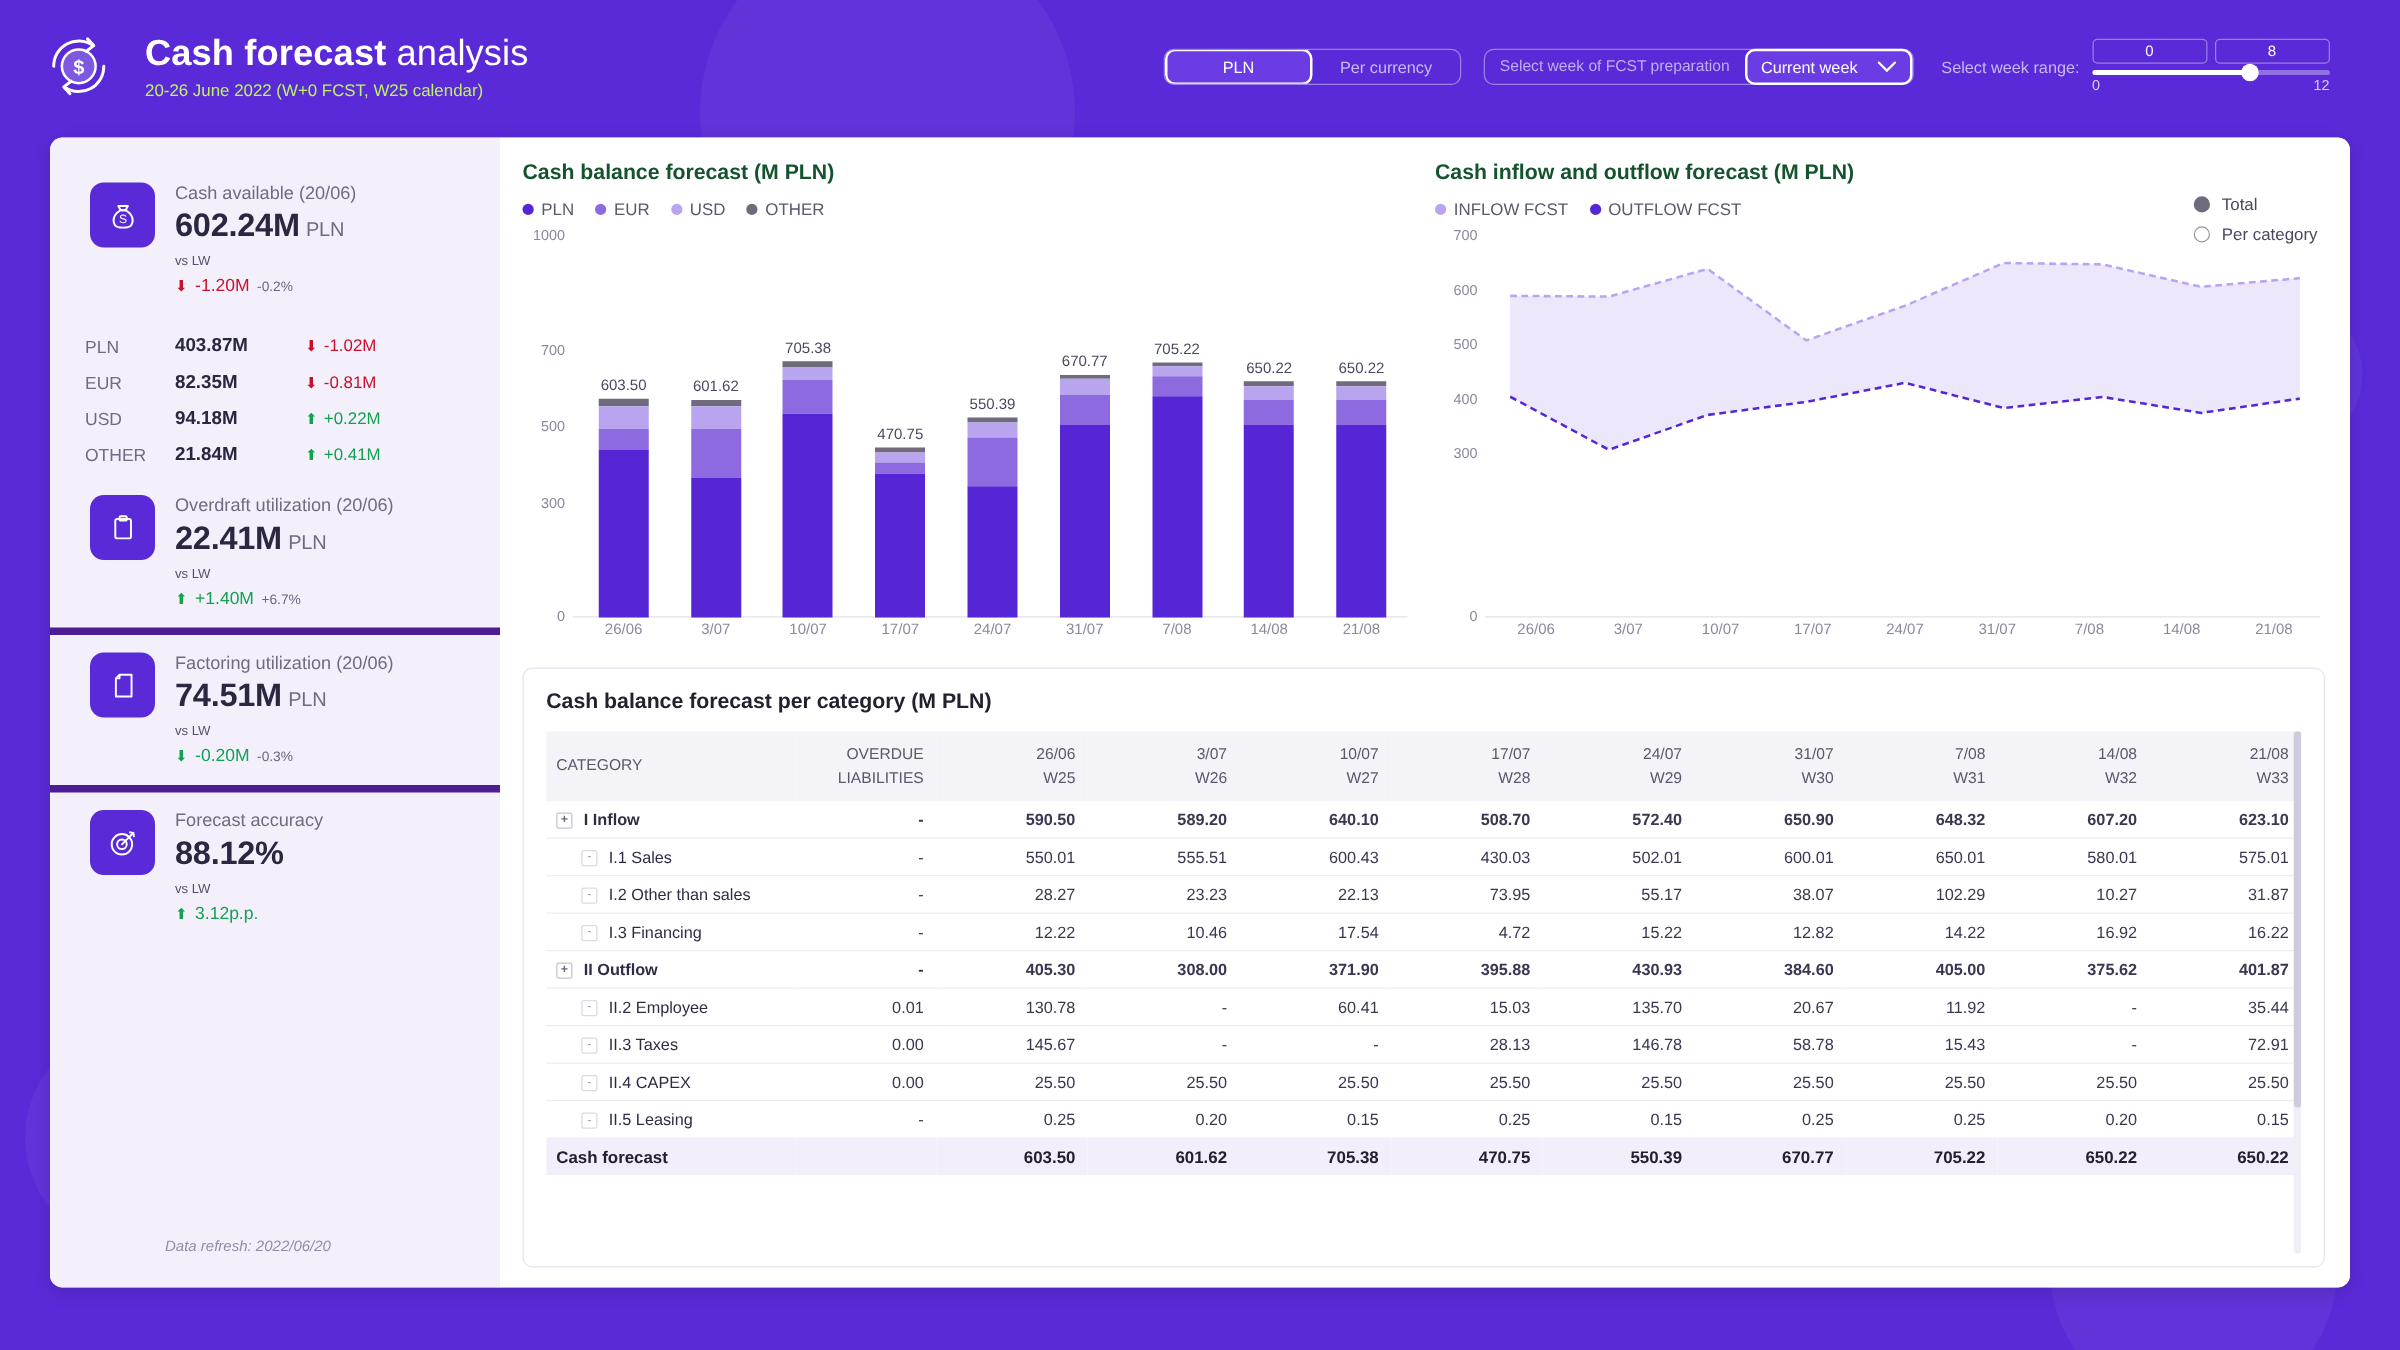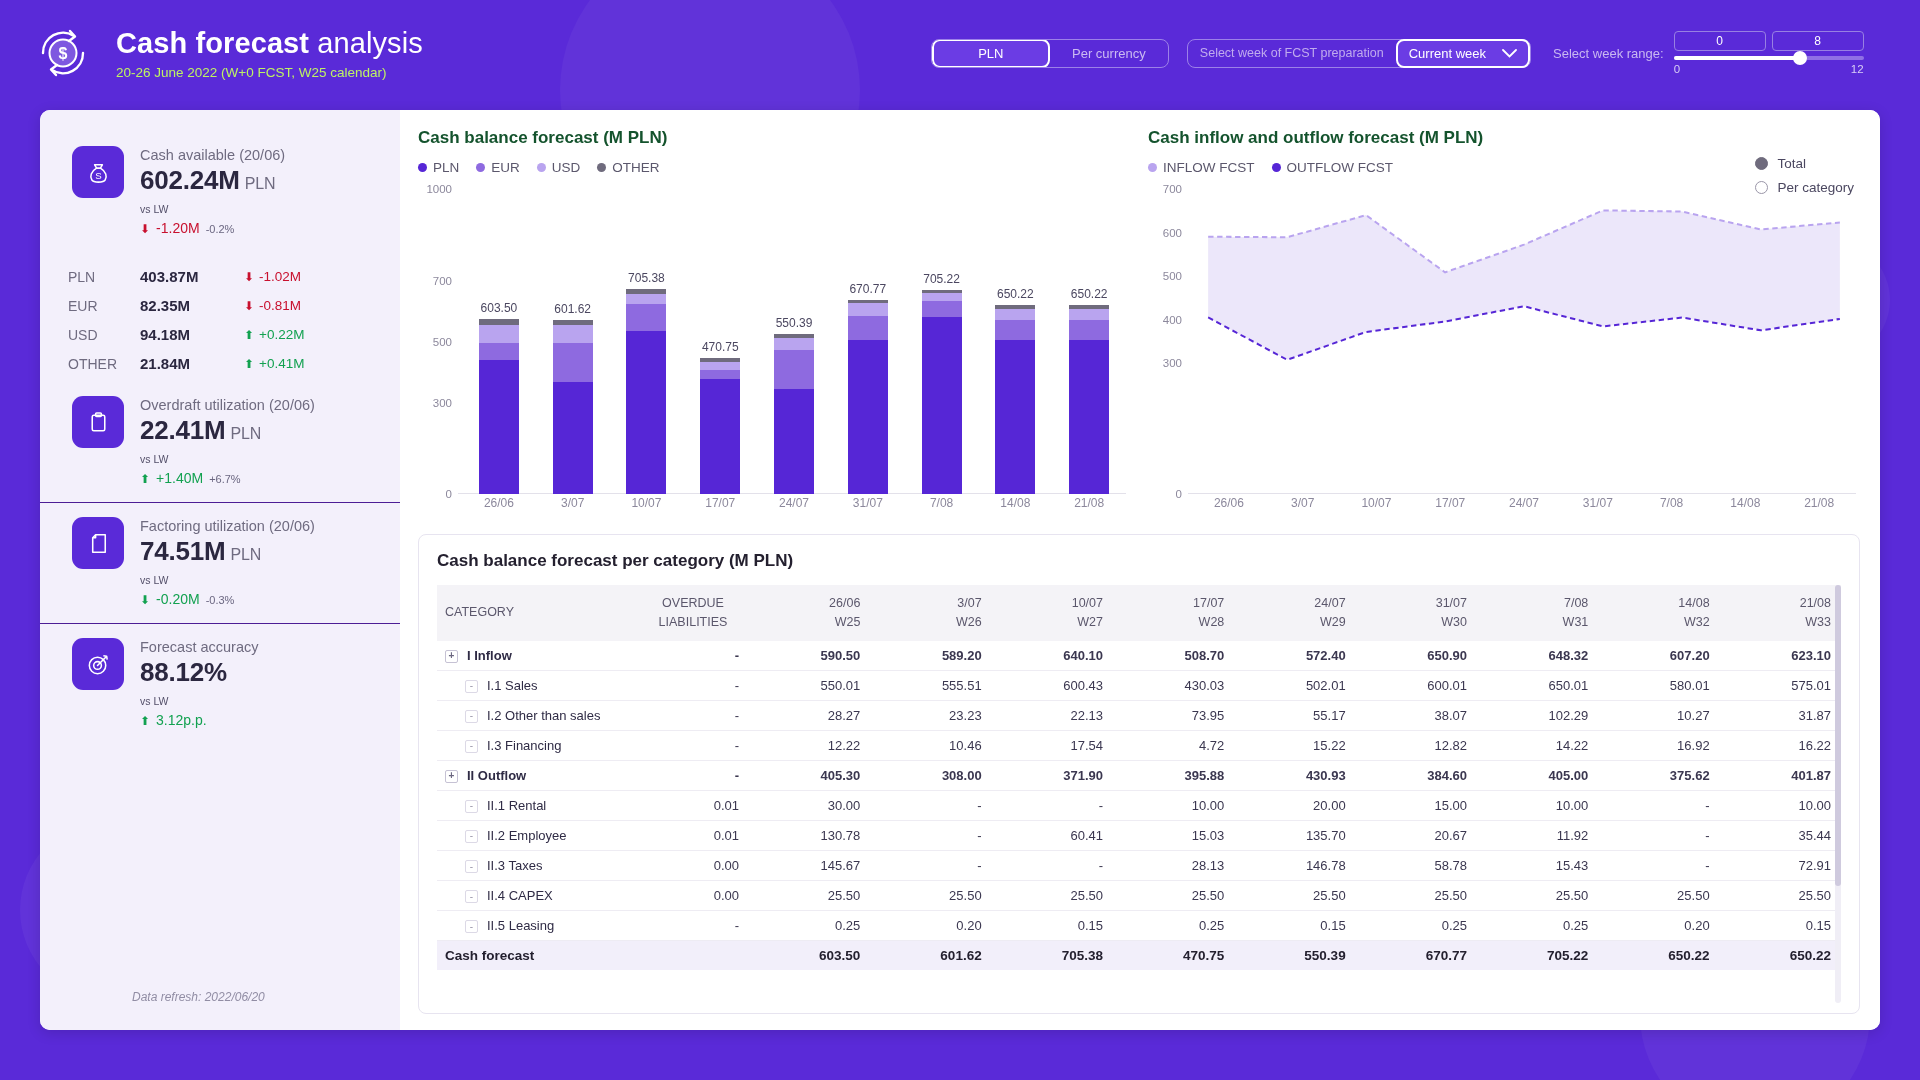--- a/index.html
+++ b/index.html
@@ -78,21 +78,21 @@
     background: #ffffff; border-radius: 10px; display: flex; overflow: hidden;
     box-shadow: 0 3px 14px rgba(0,0,0,.14);
   }
 
   
   #sidebar {
     width: 360px; flex: 0 0 360px; background: #f3f0fb;
     display: flex; flex-direction: column; padding-top: 22px;
   }
   .kpi { padding: 14px 26px 16px 32px; }
-  .kpi + .kpi { border-top: 1px solid #4c1d95; }
+  .kpi + .kpi { border-top: 6px solid #4c1d95; }
   .kpi-head { display: flex; align-items: flex-start; }
   .kpi-icon {
     width: 52px; height: 52px; flex: 0 0 52px; border-radius: 11px;
     background: #5a2ad8; display: flex; align-items: center; justify-content: center;
     margin-right: 16px;
   }
   .kpi-body { padding-top: 1px; }
   .kpi-title { font-size: 14.5px; color: #6f6b80; margin-bottom: 2px; }
   .kpi-value { font-size: 26px; font-weight: 700; color: #2b2740; letter-spacing: -.2px; }
   .kpi-value .cur { font-size: 16px; font-weight: 400; color: #6f6b80; margin-left: 5px; }
@@ -147,21 +147,21 @@
     background: #fff;
   }
   #table-title { font-size: 17px; font-weight: 700; color: #24202f; margin-bottom: 14px; }
   #table-scroll { flex: 1; overflow: hidden; position: relative; }
   table { width: 100%; border-collapse: collapse; table-layout: fixed; }
   thead th {
     background: #f4f3f7; font-weight: 400; font-size: 12.5px; color: #5b576c;
     padding: 9px 10px; text-align: right; vertical-align: middle; line-height: 1.5;
   }
   thead th.cat { text-align: left; width: 200px; padding-left: 8px; }
-  thead th.ovd { width: 112px; text-align: center; }
+  thead th.ovd { width: 112px; }
   thead .d2 { display: block; }
   tbody td { font-size: 13px; color: #3b3750; padding: 7px 10px; text-align: right; border-bottom: 1px solid #eeecf3; }
   tbody td.cat { text-align: left; padding-left: 8px; color: #2f2b45; }
   tr.group td { font-weight: 700; }
   tr.total td { background: #f2effa; font-weight: 700; color: #24202f; border-bottom: none; font-size: 13.5px; }
   .expander {
     display: inline-flex; align-items: center; justify-content: center;
     width: 13px; height: 13px; border: 1px solid #c6c2d4; border-radius: 2px;
     font-size: 10px; color: #6b6780; margin-right: 9px; vertical-align: middle;
     background: #fff; cursor: pointer; line-height: 1;
@@ -621,33 +621,20 @@
                 <td>308.00</td>
                 <td>371.90</td>
                 <td>395.88</td>
                 <td>430.93</td>
                 <td>384.60</td>
                 <td>405.00</td>
                 <td>375.62</td>
                 <td>401.87</td>
               </tr>
               <tr class="sub">
-                <td class="cat"><span class="expander sub">-</span><span>II.1 Rental</span></td>
-                <td>0.01</td>
-                <td>30.00</td>
-                <td>-</td>
-                <td>-</td>
-                <td>10.00</td>
-                <td>20.00</td>
-                <td>15.00</td>
-                <td>10.00</td>
-                <td>-</td>
-                <td>10.00</td>
-              </tr>
-              <tr class="sub">
                 <td class="cat"><span class="expander sub">-</span><span>II.2 Employee</span></td>
                 <td>0.01</td>
                 <td>130.78</td>
                 <td>-</td>
                 <td>60.41</td>
                 <td>15.03</td>
                 <td>135.70</td>
                 <td>20.67</td>
                 <td>11.92</td>
                 <td>-</td>

